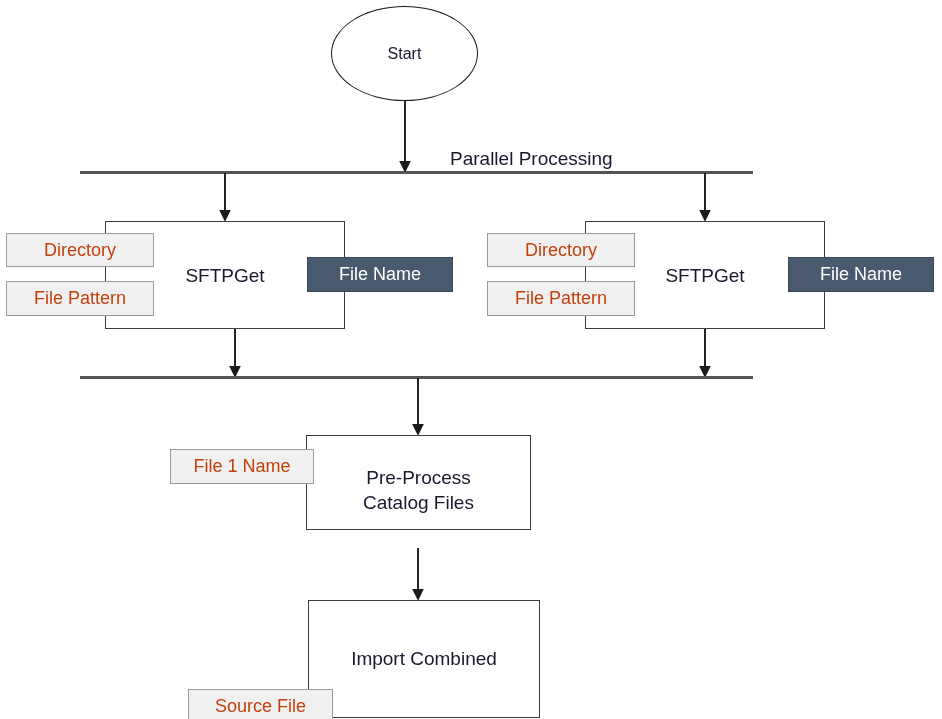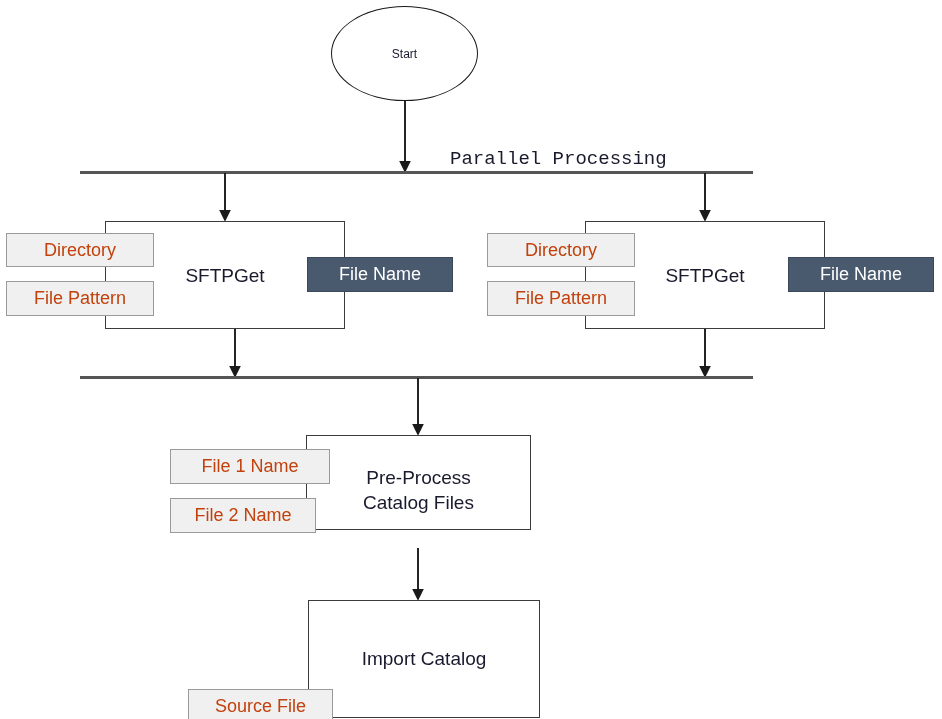--- a/index.html
+++ b/index.html
@@ -50,21 +50,21 @@
     position: absolute;
     box-sizing: border-box;
     border: 1.6px solid #1a1a1a;
     border-radius: 50%;
     background: #ffffff;
     display: flex;
     align-items: center;
     justify-content: center;
   }
   .terminator span {
-    font-size: 12px;
+    font-size: 16px;
     color: #1a1a2e;
   }
 
   
   .pill {
     position: absolute;
     box-sizing: border-box;
     display: flex;
     align-items: center;
     justify-content: center;
@@ -81,21 +81,20 @@
     border: 1.5px solid #3a4858;
     color: #ffffff;
   }
 
   
   .bar-label {
     position: absolute;
     font-size: 19px;
     color: #1a1a2e;
     white-space: nowrap;
-    font-family: Liberation Mono, monospace;
   }
 </style>
 </head>
 <body>
 
 <div id="canvas">
 
   <svg id="wires" viewBox="0 0 942 719" width="942" height="719">
     <defs>
       <marker id="arrow" viewBox="0 0 10 10" refX="8.6" refY="5" markerWidth="6.2" markerHeight="6.2" orient="auto-start-reverse">
@@ -139,21 +138,20 @@
     <div class="proc-label" style="top:41px;">SFTPGet</div>
   </div>
   <div class="pill input" style="left:487px; top:233px; width:148px; height:34px;">Directory</div>
   <div class="pill input" style="left:487px; top:281px; width:148px; height:35px;">File Pattern</div>
   <div class="pill output" style="left:788px; top:257px; width:146px; height:35px;">File Name</div>
 
   <div class="proc-box" style="left:306px; top:435px; width:225px; height:95px;">
     <div class="proc-label" style="top:29px;">Pre-Process
 Catalog Files</div>
   </div>
-  <div class="pill input" style="left:170px; top:449px; width:160px; height:35px;">File 1 Name</div>
-  <div class="pill input" style="left:170px; top:498px; width:146px; height:35px;">File 2 Name</div>
+  <div class="pill input" style="left:170px; top:449px; width:144px; height:35px;">File 1 Name</div>
 
   <div class="proc-box" style="left:308px; top:600px; width:232px; height:118px;">
-    <div class="proc-label" style="top:45px;">Import Catalog</div>
+    <div class="proc-label" style="top:45px;">Import Combined</div>
   </div>
   <div class="pill input" style="left:188px; top:641px; width:145px; height:35px;margin-top:48px;">Source File</div>
 
 </div>
 
 </body></html>

